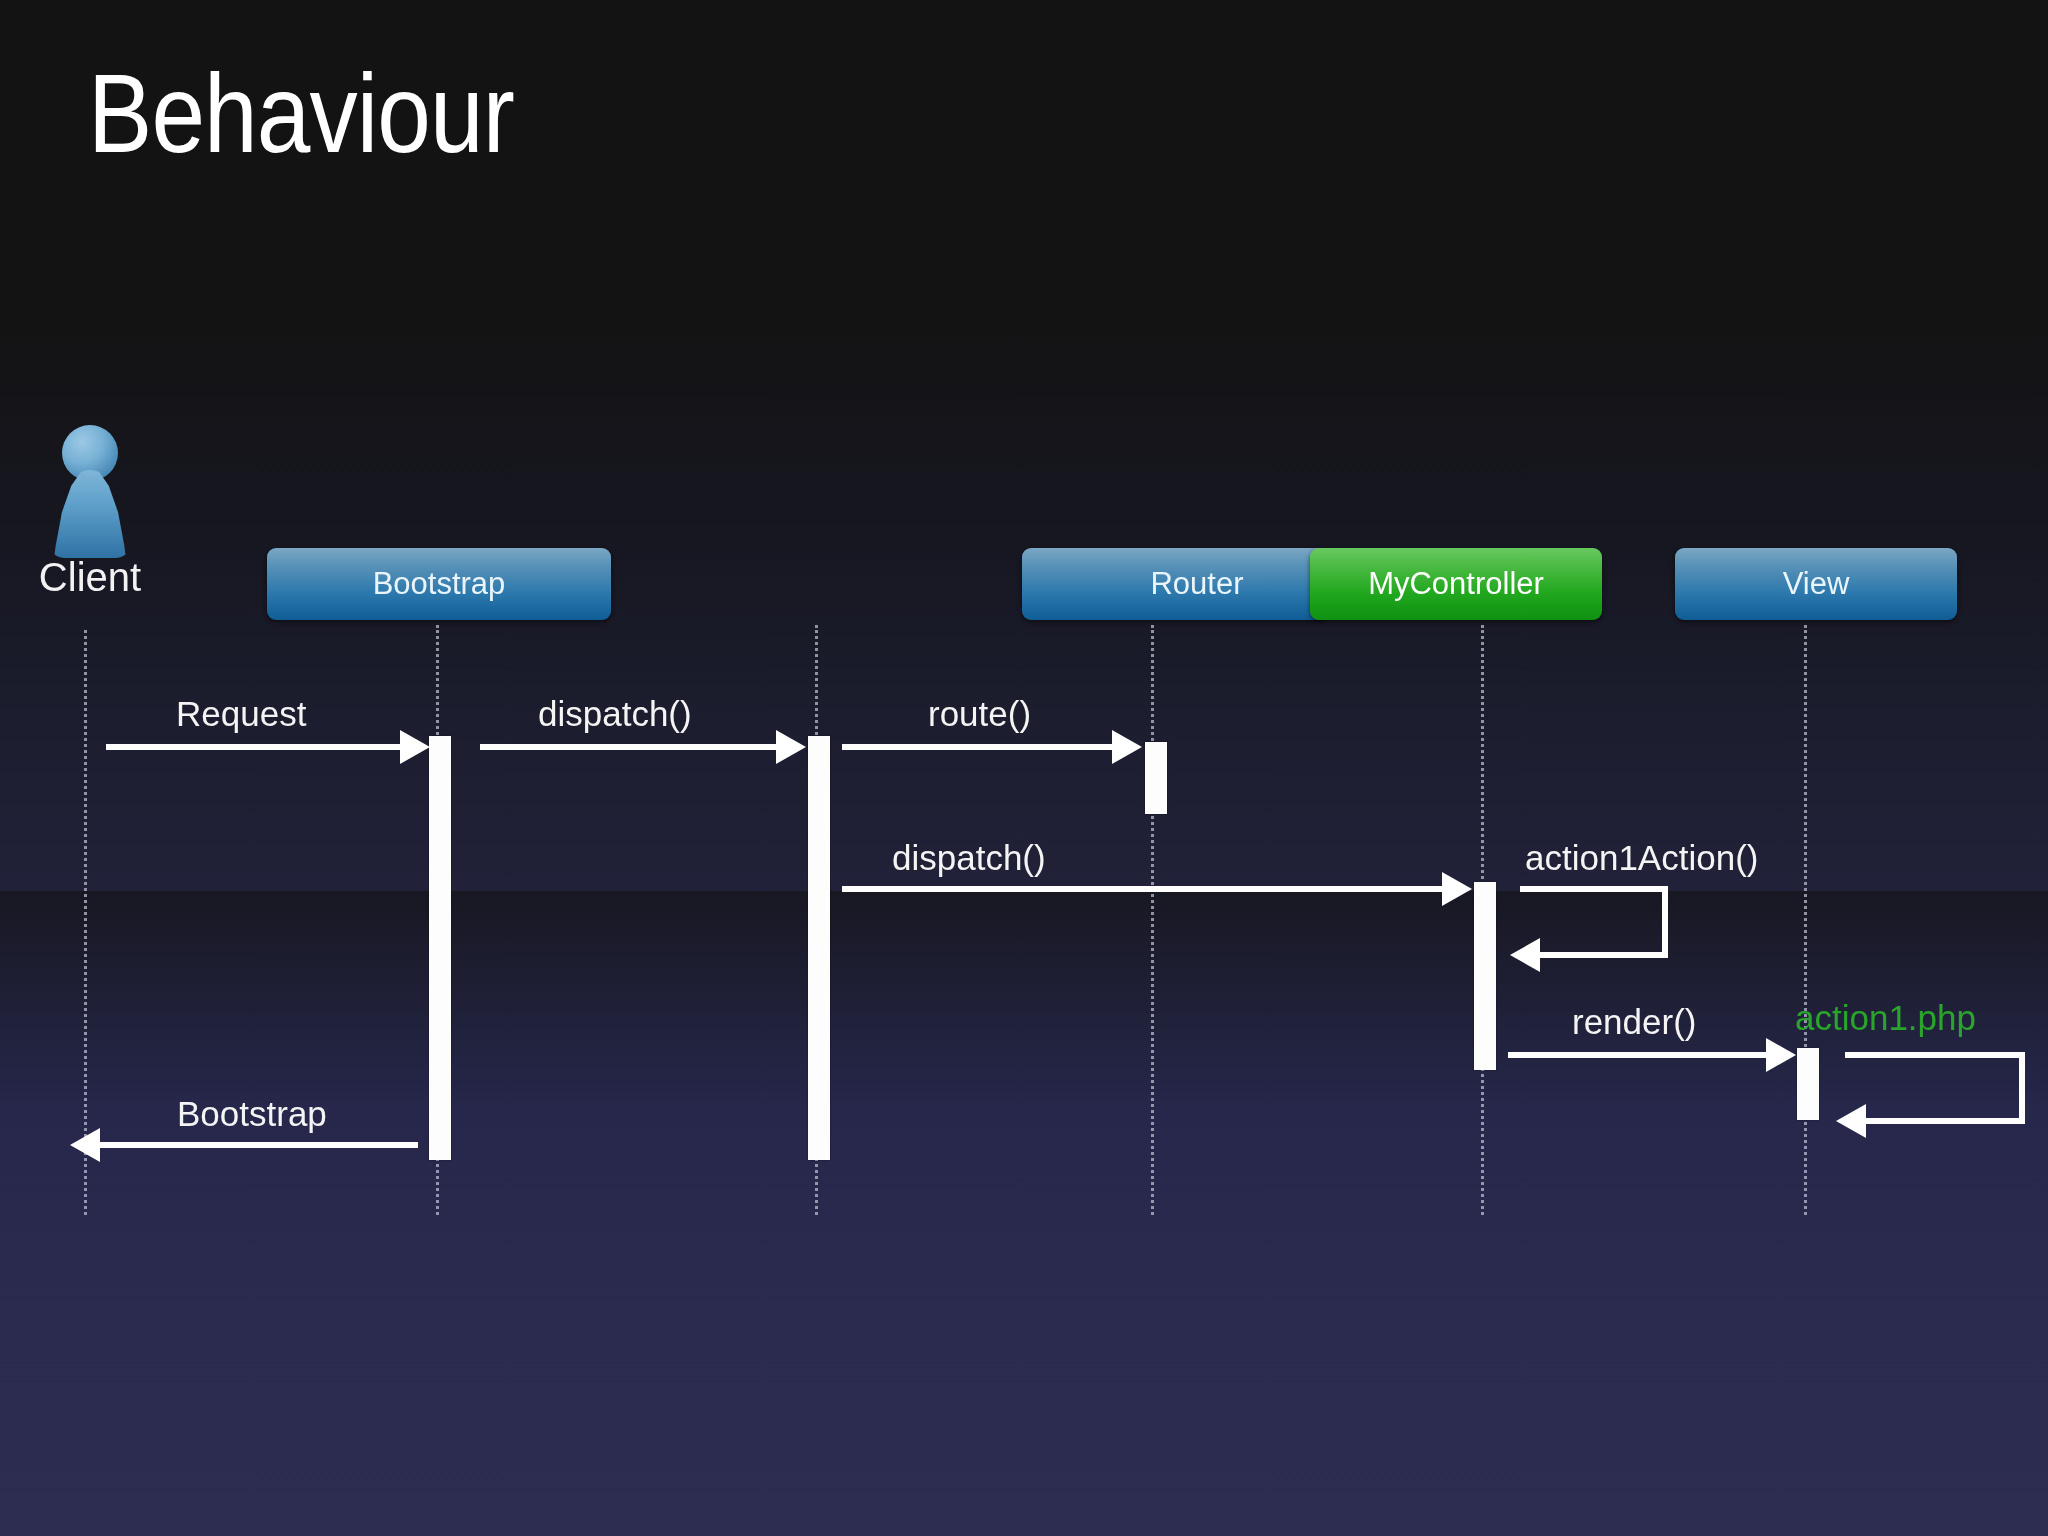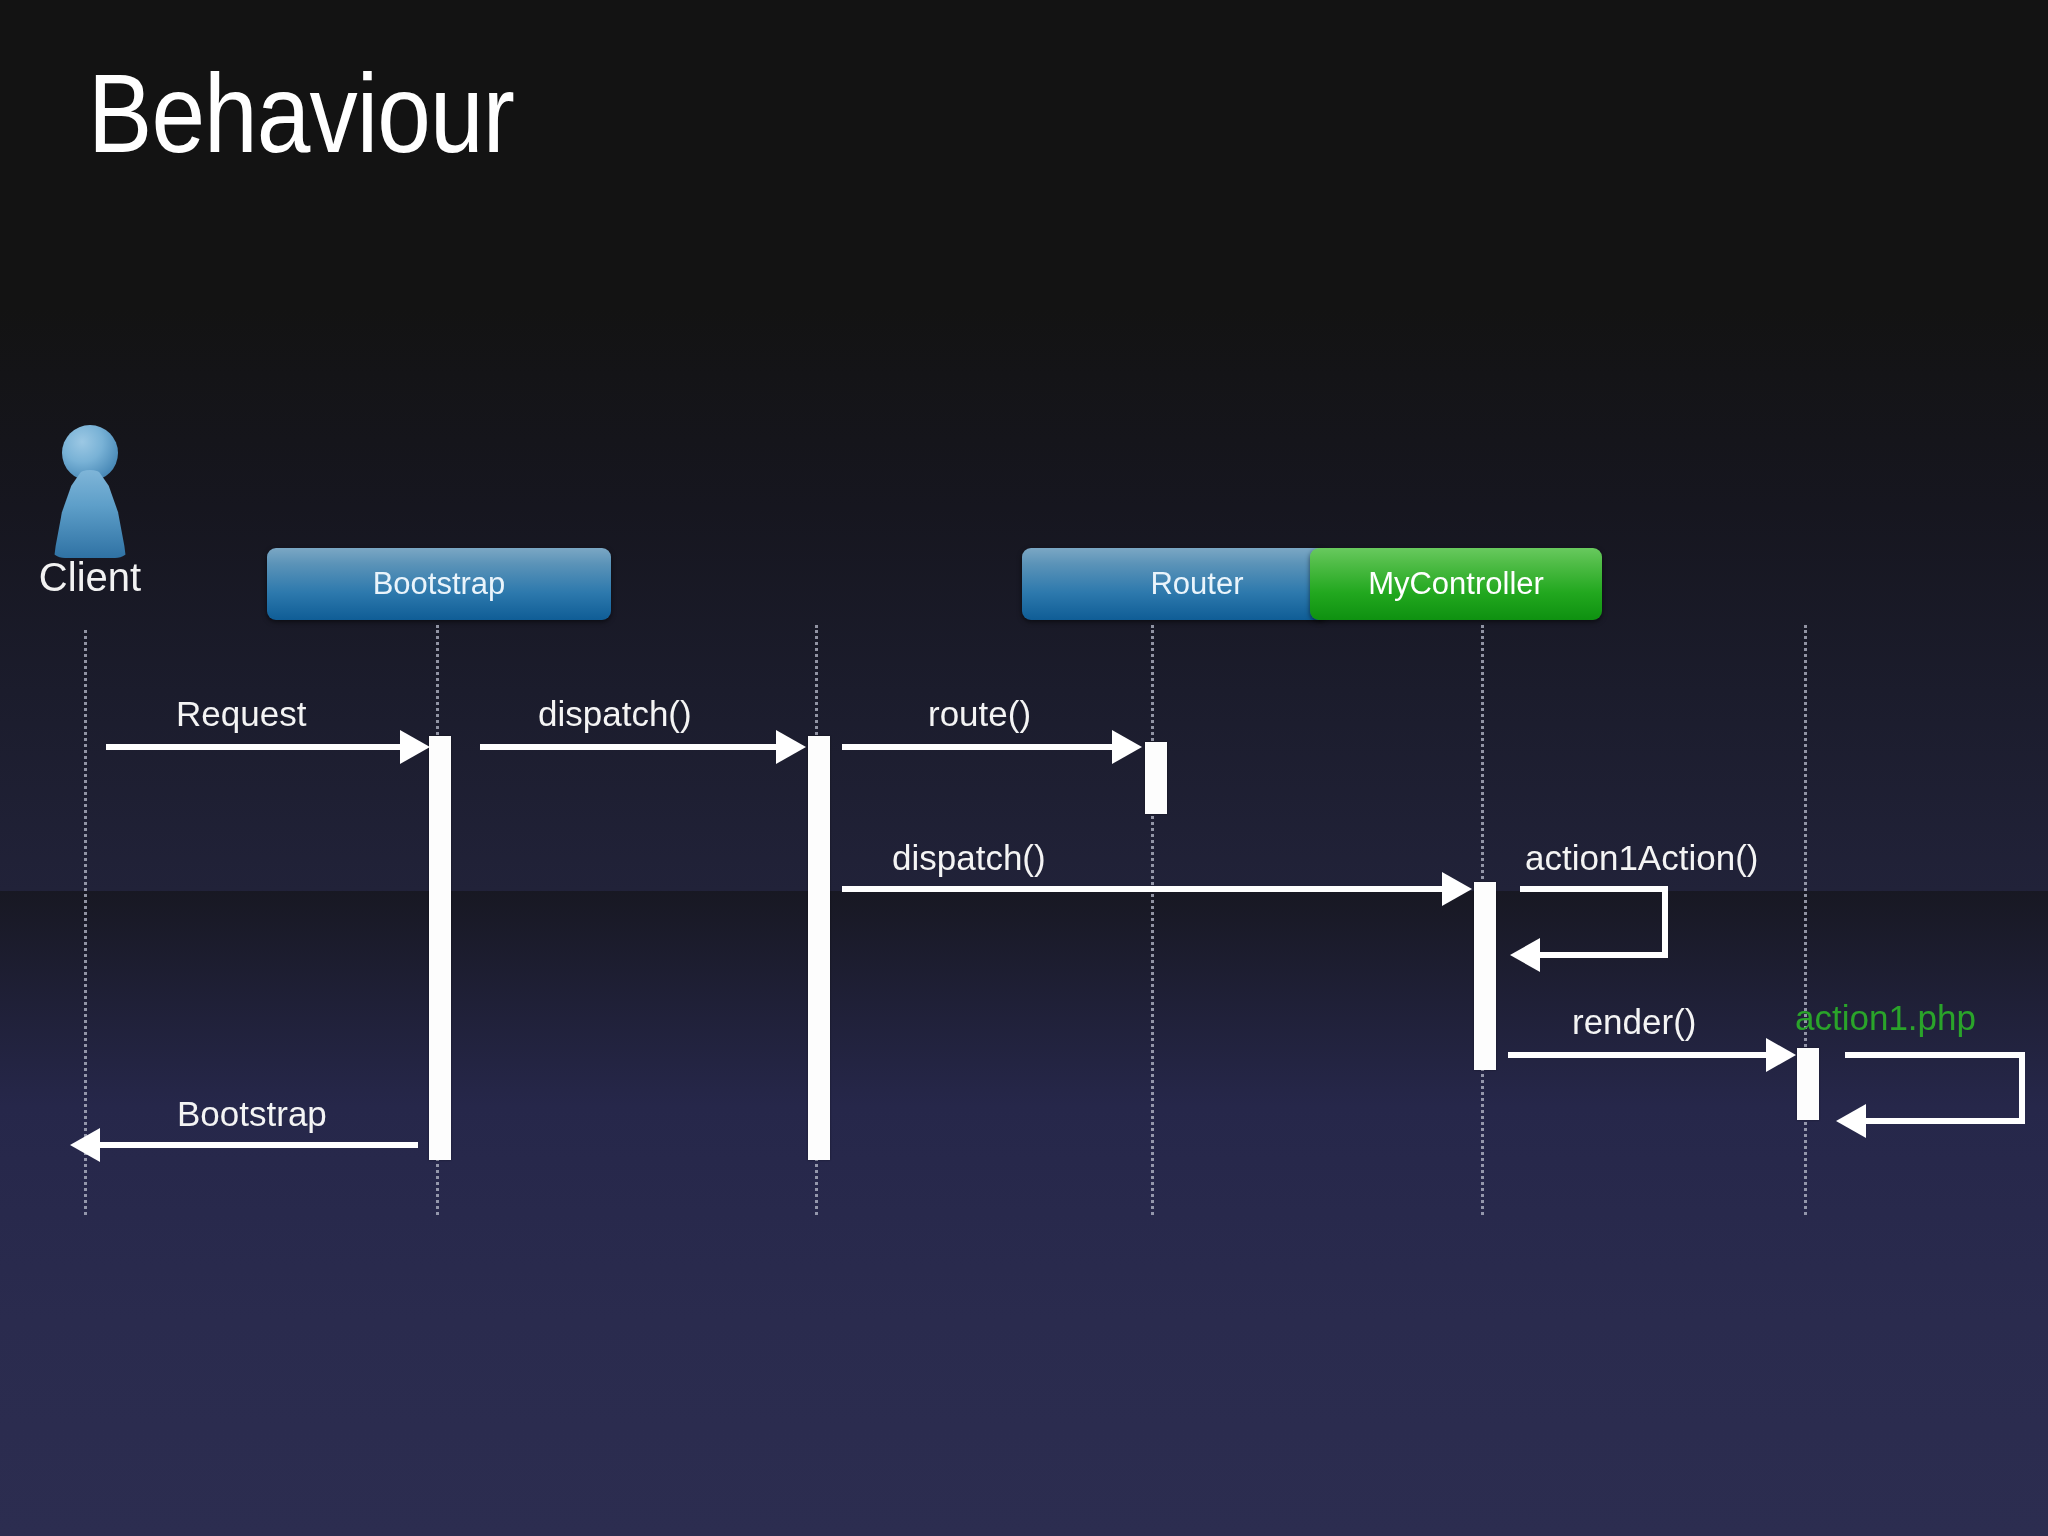--- a/index.html
+++ b/index.html
@@ -158,20 +158,23 @@
 
 
   <div class="lifebox blue" style="left:1022px; top:548px; width:262px;padding-left:44px;">
     <span>Router</span>
   </div>
 
   <div class="lifebox green" style="left:1310px; top:548px; width:292px;">
     <span>MyController</span>
   </div>
 
+  <div class="lifebox blue" style="left:1675px; top:548px; width:282px;">
+    <span>View</span>
+  </div>
 
   <div class="lifeline" style="left:84px;   top:630px; height:585px;"></div>
   <div class="lifeline" style="left:436px;  top:625px; height:590px;"></div>
   <div class="lifeline" style="left:815px;  top:625px; height:590px;"></div>
   <div class="lifeline" style="left:1151px; top:625px; height:590px;"></div>
   <div class="lifeline" style="left:1481px; top:625px; height:590px;"></div>
   <div class="lifeline" style="left:1804px; top:625px; height:590px;"></div>
 
   <div class="activation" style="left:429px;  top:736px; height:424px;"></div>
   <div class="activation" style="left:808px;  top:736px; height:424px;"></div>

